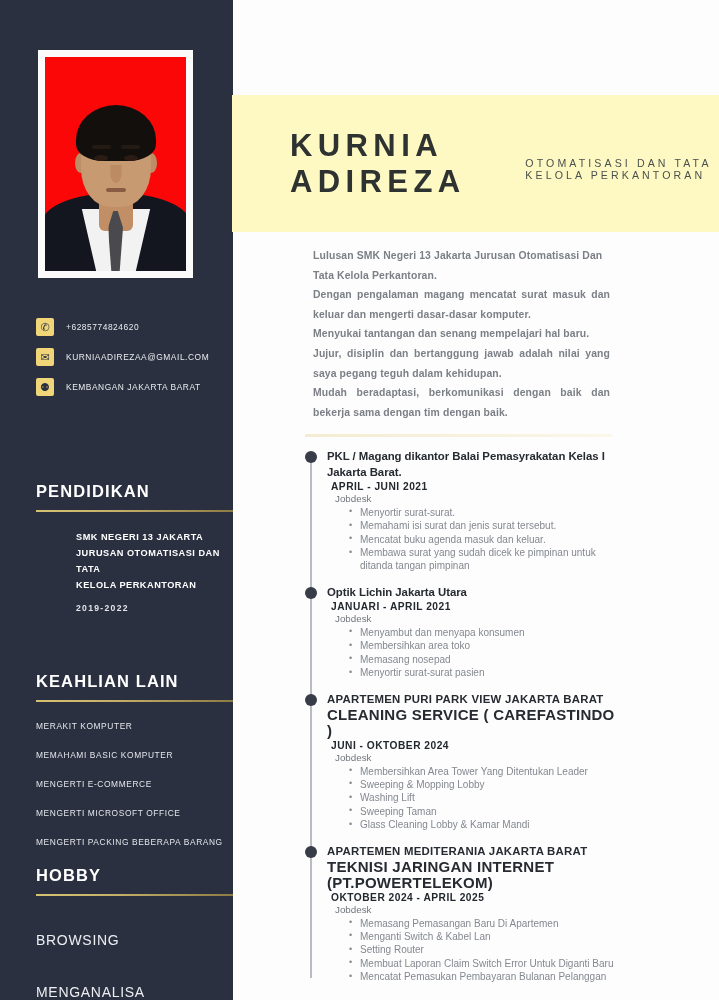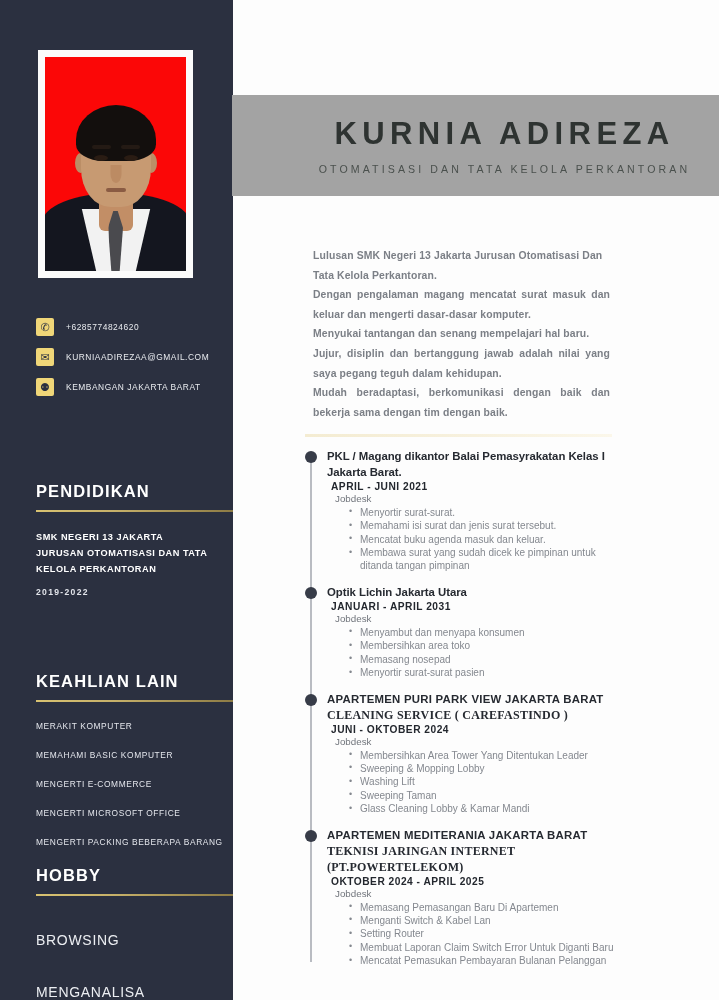--- a/index.html
+++ b/index.html
@@ -80,44 +80,44 @@
 
   .sec { position: absolute; left: 36px; width: 197px; }
   .sec-title {
     color: #ffffff; font-size: 16.5px; font-weight: bold;
     letter-spacing: 1.1px;
   }
   .sec-rule {
     height: 2px; margin-top: 9px;
     background: linear-gradient(to right, #d8c271 0%, #c6b069 40%, #8d7b45 100%);
   }
-  .edu-block { margin-top: 17px; }
+  .edu-block { margin-top: 17px; margin-left: 40px; }
   .edu-line {
     color: #ffffff; font-size: 9.2px; font-weight: bold;
     letter-spacing: .5px; line-height: 16px;
   }
   .edu-years {
     color: #e2e4ea; font-size: 8.6px; font-weight: bold;
     letter-spacing: 1.3px; margin-top: 10px;
   }
   .skill-item {
     color: #e4e6ec; font-size: 8.4px; letter-spacing: .6px;
     margin-top: 19px; white-space: nowrap;
   }
   .hobby-item {
     color: #eceef2; font-size: 14px; letter-spacing: .7px;
     margin-top: 36px;
   }
 
   
   .header-band {
     position: absolute; left: 232px; top: 95px;
-    width: 487px; height: 101px;
-    background: #a3a3a3;
-    display: flex; flex-direction: column;
+    width: 487px; height: 137px;
+    background: #fef9c3;
+    display: flex; flex-direction: row;
     align-items: center; justify-content: center;
   }
   .hdr-name {
     color: #2e3331; font-size: 31px; font-weight: bold;
     letter-spacing: 5.4px; padding-left: 58px;
   }
   .hdr-sub {
     color: #4a504d; font-size: 10.6px; letter-spacing: 3.1px;
     margin-top: 11px; padding-left: 58px;
   }
@@ -147,22 +147,22 @@
     position: absolute; left: -22px; top: 3px;
     width: 12px; height: 12px; border-radius: 50%;
     background: #373c48;
   }
   .j-title {
     color: #262a31; font-size: 11.4px; font-weight: bold;
     line-height: 16px; letter-spacing: -.05px;
   }
   .j-title.caps { letter-spacing: .25px; }
   .j-role {
-    color: #262a31; font-size: 12px; font-weight: bold;
-    letter-spacing: .25px; line-height: 16px; font-family: Liberation Serif, serif;
+    color: #262a31; font-size: 15px; font-weight: bold;
+    letter-spacing: .25px; line-height: 16px;
   }
   .j-date {
     color: #23272e; font-size: 10.2px; font-weight: bold;
     letter-spacing: .5px; margin-top: 1px; padding-left: 4px;
   }
   .j-jobdesk {
     color: #71757c; font-size: 9.8px; margin-top: 1px; padding-left: 8px;
   }
   .j-list { list-style: none; margin-top: 2px; padding-left: 22px; }
   .j-list li {
@@ -274,21 +274,21 @@
           <li>Menyortir surat-surat.</li>
           <li>Memahami isi surat dan jenis surat tersebut.</li>
           <li>Mencatat buku agenda masuk dan keluar.</li>
           <li>Membawa surat yang sudah dicek ke pimpinan untuk ditanda tangan pimpinan</li>
         </ul>
       </div>
 
       <div class="tl-item">
         <span class="tl-dot"></span>
         <div class="j-title">Optik Lichin Jakarta Utara</div>
-        <div class="j-date">JANUARI - APRIL 2031</div>
+        <div class="j-date">JANUARI - APRIL 2021</div>
         <div class="j-jobdesk">Jobdesk</div>
         <ul class="j-list">
           <li>Menyambut dan menyapa konsumen</li>
           <li>Membersihkan area toko</li>
           <li>Memasang nosepad</li>
           <li>Menyortir surat-surat pasien</li>
         </ul>
       </div>
 
       <div class="tl-item">

